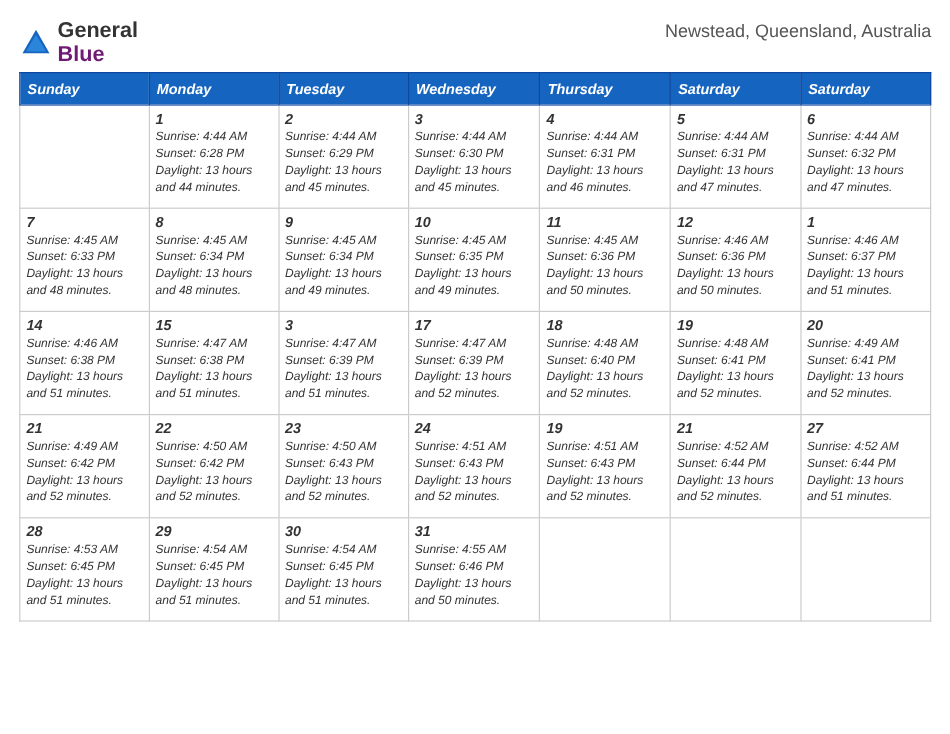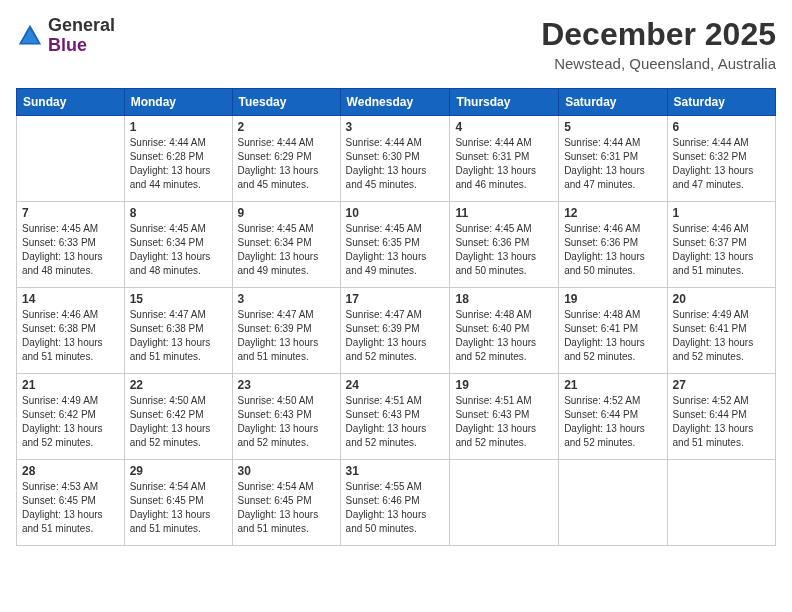--- a/index.html
+++ b/index.html
@@ -7,21 +7,21 @@
       font-family: Arial, sans-serif;
       background: #fff;
       width: 792px;
       min-height: 612px;
       padding: 16px;
     }
     .header {
       display: flex;
       align-items: flex-start;
       justify-content: space-between;
-      margin-bottom: 16px;
+      margin-bottom: 4px;
     }
     .logo {
       display: flex;
       align-items: center;
       gap: 4px;
     }
     .logo-text {
       font-size: 18px;
       font-weight: bold;
       color: #333;
@@ -41,20 +41,21 @@
     }
     .location {
       font-size: 15px;
       color: #555;
       margin-top: 2px;
     }
     .calendar-table {
       width: 100%;
       border-collapse: collapse;
       font-size: 10.5px;
+      font-style: italic;
     }
     .calendar-table th {
       background-color: #1565c0;
       color: #fff;
       text-align: left;
       padding: 6px 6px;
       font-size: 12px;
       font-weight: bold;
       border: 1px solid #0d47a1;
     }
@@ -93,21 +94,20 @@
     <svg class="logo-icon" viewBox="0 0 40 40">
       <polygon points="20,4 36,32 4,32" fill="#1565c0"></polygon>
       <polygon points="20,10 32,30 8,30" fill="#42a5f5" opacity="0.5"></polygon>
     </svg>
     <div class="logo-text">
       <div><span style="color:#333">General</span></div>
       <div><span style="color:#701a75">Blue</span></div>
     </div>
   </div>
   <div class="title-block">
-    <div class="month-title">December 2025</div>
     <div class="location">Newstead, Queensland, Australia</div>
   </div>
 </div>
 
 <table class="calendar-table">
   <thead>
     <tr>
     <th>Sunday</th>
         <th>Monday</th>
         <th>Tuesday</th>

